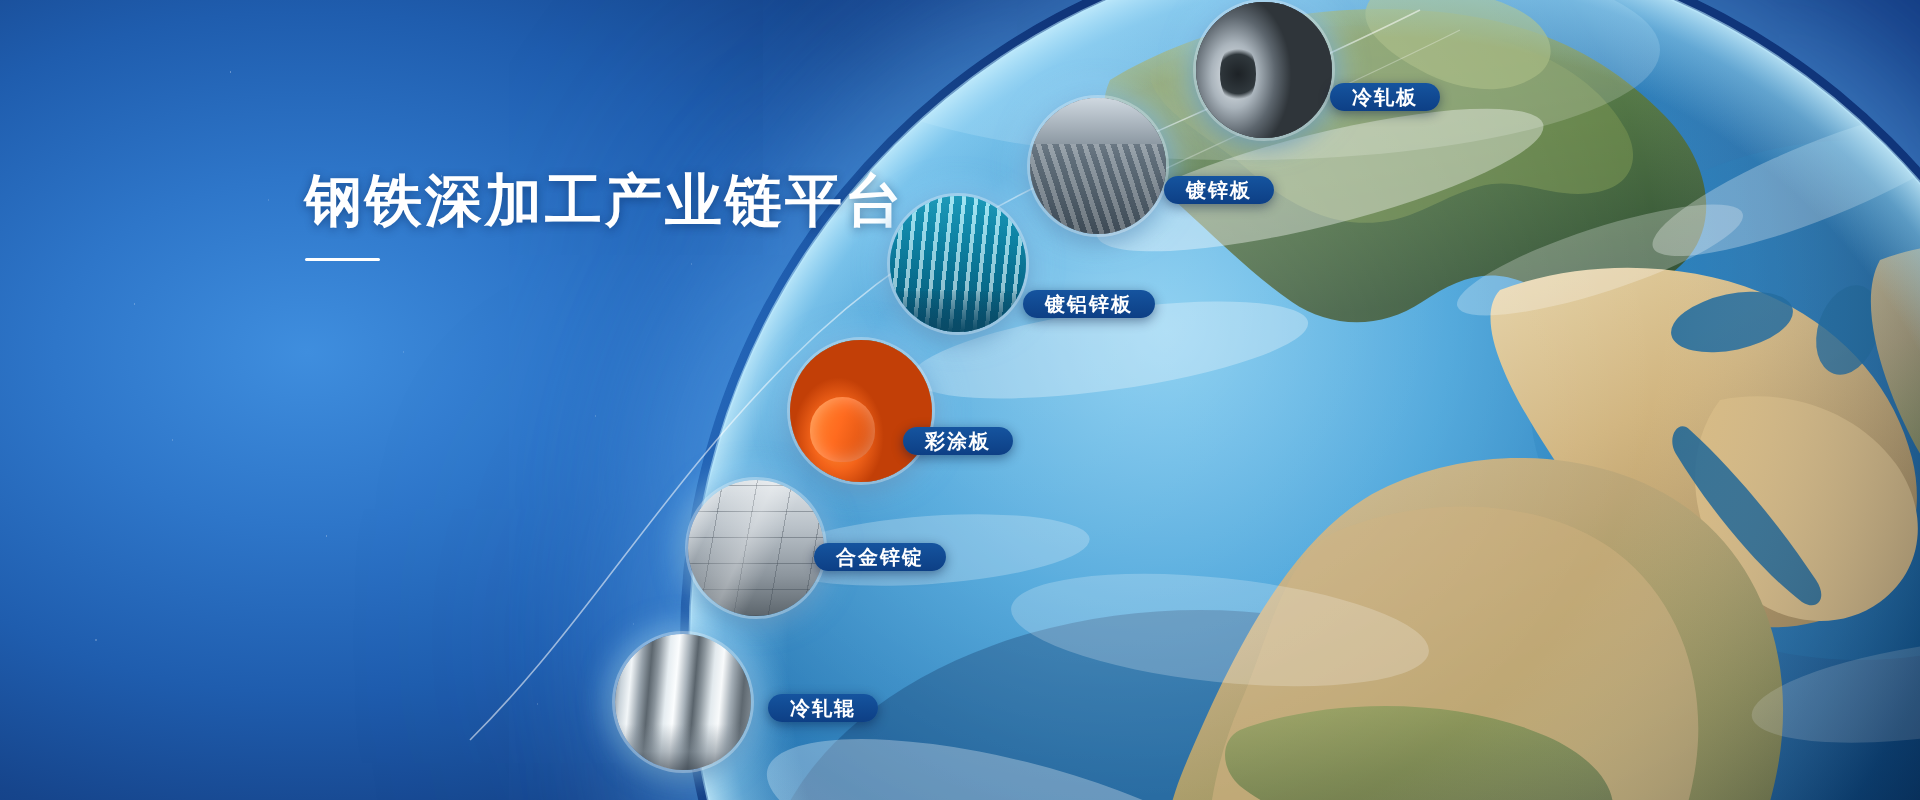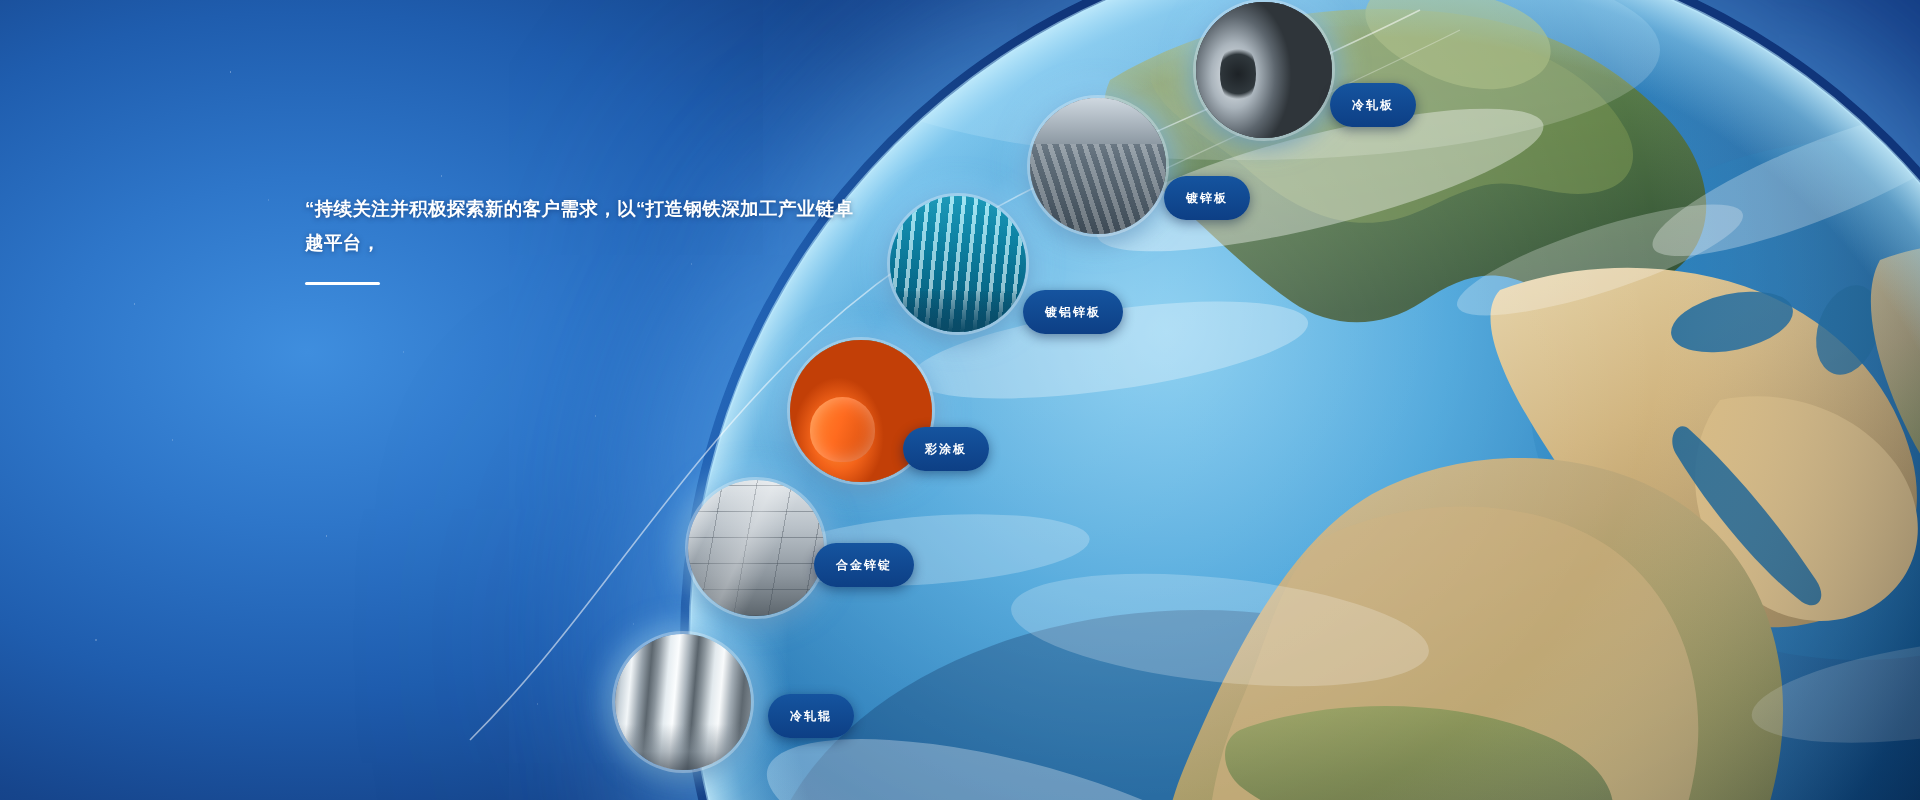--- a/index.html
+++ b/index.html
@@ -67,23 +67,23 @@
   
   .node{ position:absolute; }
   .thumb{
     position:absolute; border-radius:50%; overflow:hidden;
     box-shadow:0 0 0 3px rgba(255,255,255,.30), 0 0 26px 10px rgba(150,215,255,.55),
                0 6px 22px rgba(0,20,60,.45);
   }
   .thumb .art{ position:absolute; inset:0; }
   .pill{
     position:absolute; display:flex; align-items:center; justify-content:center;
-    height:44px; padding:0 22px; border-radius:22px;
+    height:28px; padding:0 22px; border-radius:22px;
     background:linear-gradient(180deg,#15549f 0%,#0d3f85 100%);
-    color:#fff; font-size:12px; font-weight:bold; letter-spacing:2px;
+    color:#fff; font-size:20px; font-weight:bold; letter-spacing:2px;
     white-space:nowrap; box-shadow:0 3px 12px rgba(0,20,60,.45);
   }
 
   
   
   .art-coldroll{
     background:
       radial-gradient(ellipse 42% 60% at 28% 54%, #e9eef2 0%, #aab4bc 40%, #5d666e 72%, #2f353a 100%),
       radial-gradient(ellipse 26% 44% at 62% 50%, #cfd6dc 0%, #8b949c 45%, #434a50 100%),
       linear-gradient(180deg,#3a4750 0%,#657079 30%,#8c969e 55%,#4b545c 100%);
@@ -297,22 +297,22 @@
 
   <svg class="connector" viewBox="0 0 1920 800">
     <path d="M1420,10 C1300,70 1180,120 1060,175
              C940,232 860,290 790,360
              C716,434 660,510 606,580
              C560,640 520,690 470,740" fill="none" stroke="rgba(255,255,255,0.55)" stroke-width="1.6"></path>
     <path d="M1460,30 C1330,95 1200,150 1080,210" fill="none" stroke="rgba(255,255,255,0.30)" stroke-width="1.2"></path>
   </svg>
 
   <div class="copy">
+    <div class="headline">钢铁深加工产业链平台</div>
     <div class="subcopy">
-      <span class="ln">“持续关注并积极探索新的客户需求，以“打造钢铁深加工产业链卓越平台，</span>
     </div>
     <div class="rule"></div>
   </div>
 
   <div class="node">
     <div class="thumb" style="left:1196px; top:2px; width:136px; height:136px;">
       <div class="art art-coldroll"></div>
     </div>
     <div class="pill" style="left:1330px; top:83px;">冷轧板</div>
   </div>

